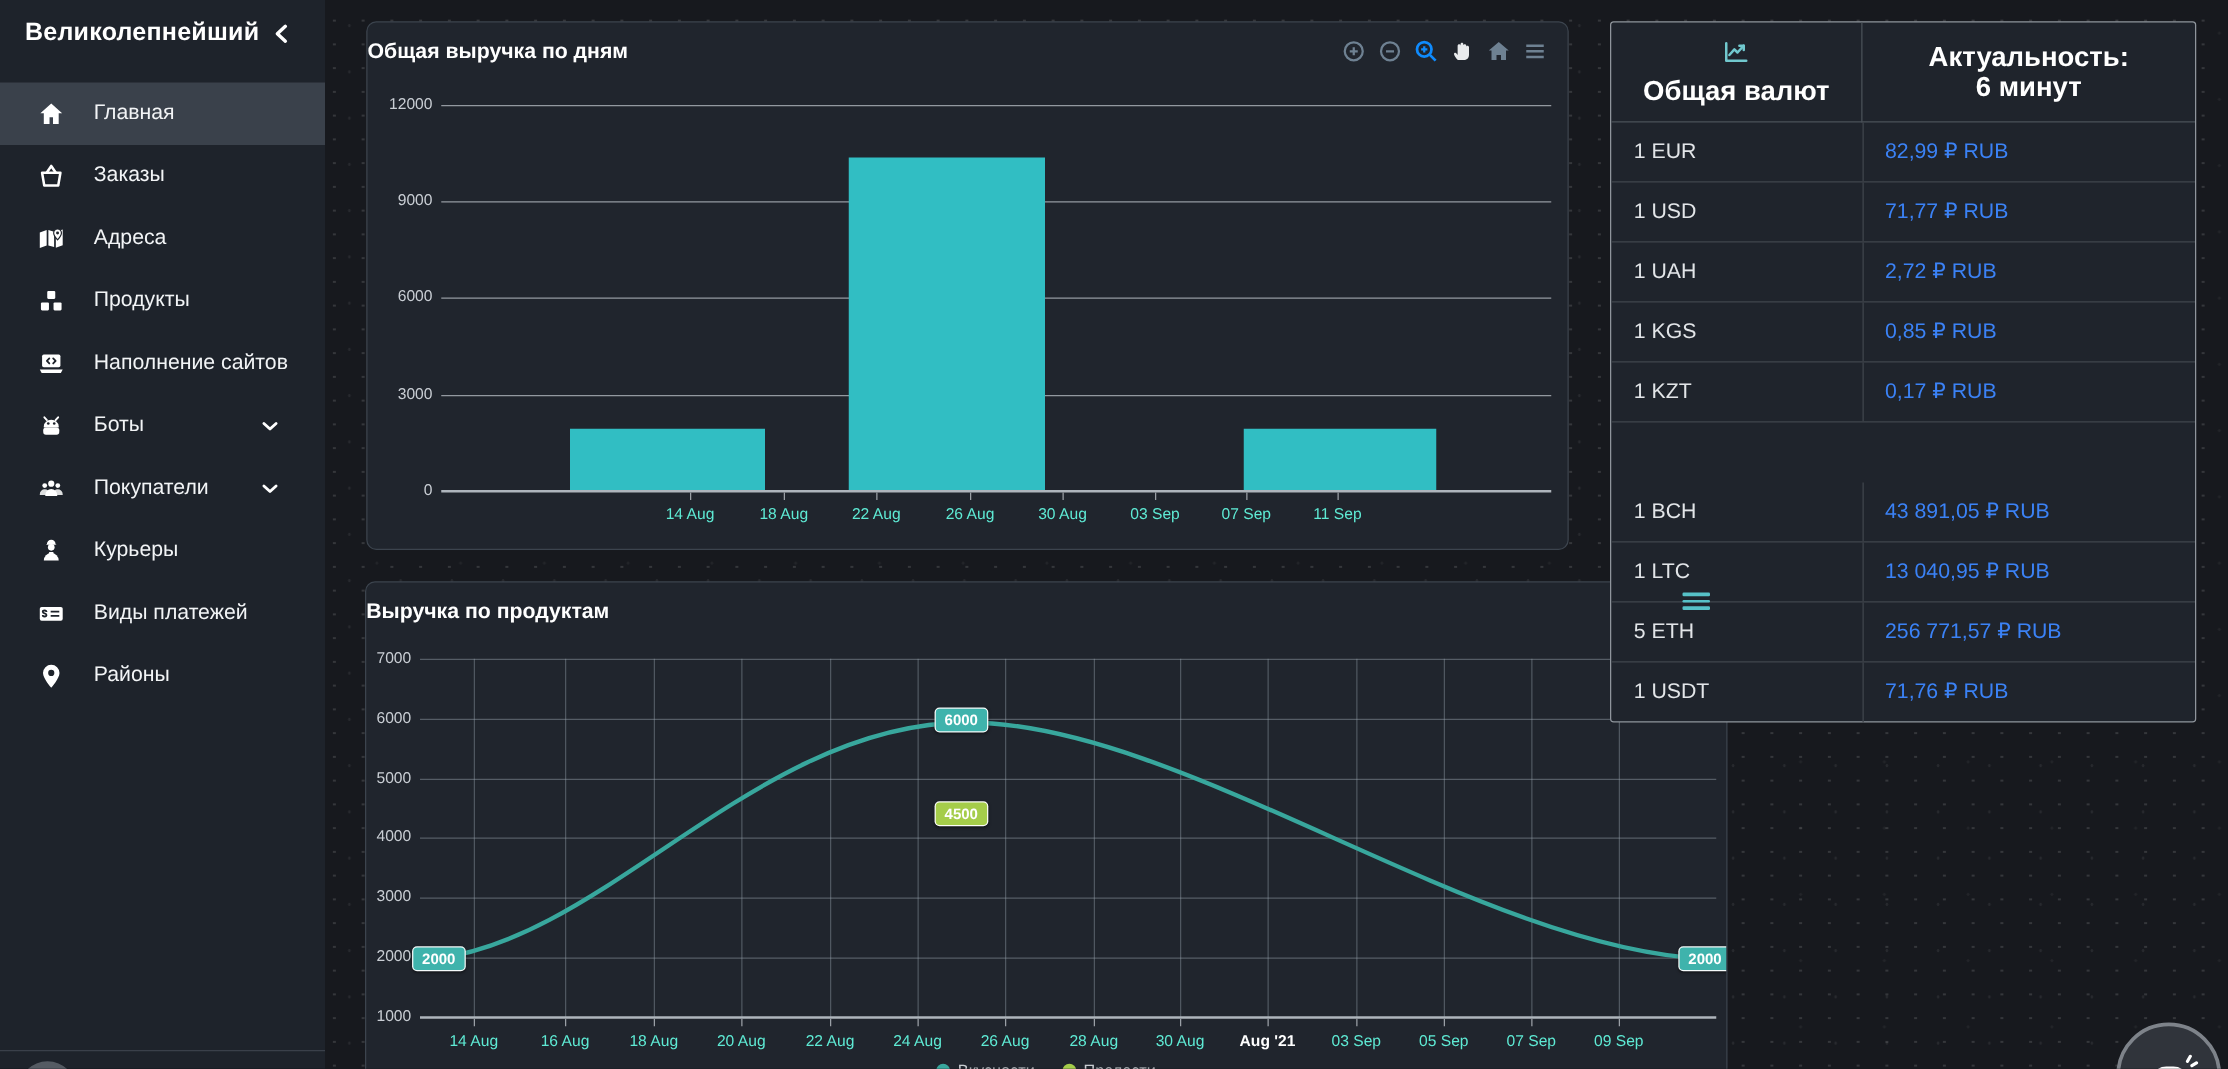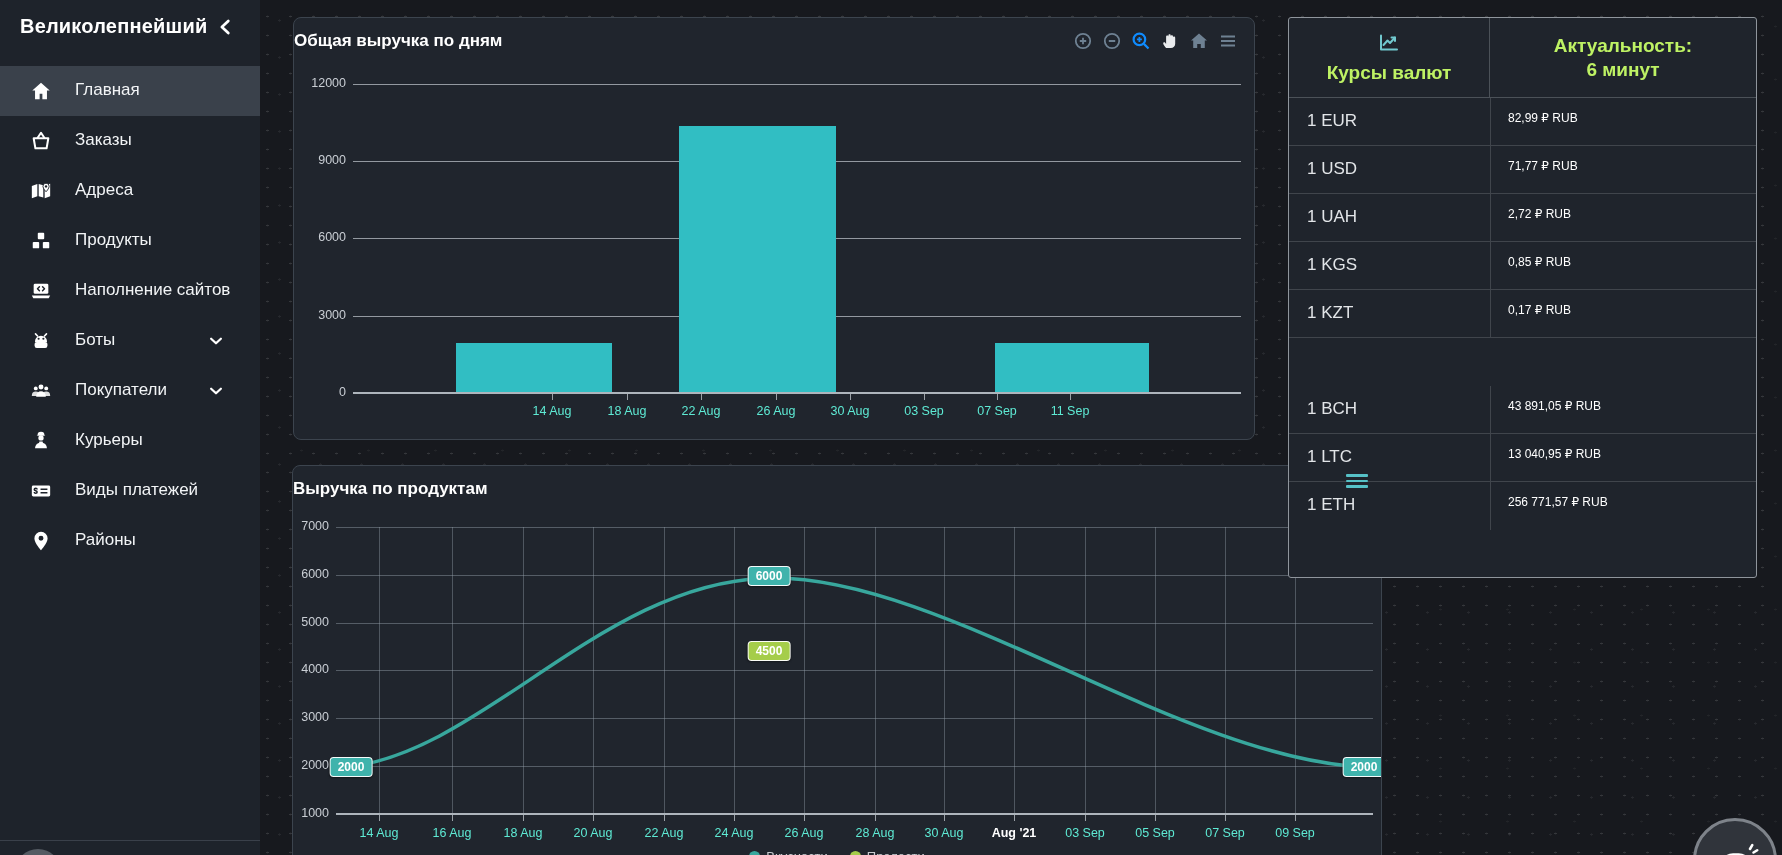--- a/index.html
+++ b/index.html
@@ -52,26 +52,26 @@
   .legend-dot{width:11px;height:11px;border-radius:50%}
   .legend-label{font-size:13px;color:#c8ccd0}
   
   .cur-card{position:absolute;left:1288px;top:17px;width:469px;height:561px;background:#1f242c;
             border:1px solid #8f959c;border-radius:3px;z-index:20;box-sizing:border-box}
   .cur-header{position:absolute;left:0;top:0;width:100%;height:80px;border-bottom:1px solid #4b5158;box-sizing:border-box}
   .cur-hcell-l{position:absolute;left:0;top:0;width:201px;height:80px;border-right:1px solid #4b5158;box-sizing:border-box;
                display:flex;flex-direction:column;align-items:center;justify-content:center;gap:3px}
   .cur-hcell-r{position:absolute;left:201px;top:0;right:0;height:80px;display:flex;flex-direction:column;
                align-items:center;justify-content:center}
-  .cur-htext{color:#bef264;font-weight:bold;font-size:19px;line-height:24px}
+  .cur-htext{color:#ffffff;font-weight:bold;font-size:22px;line-height:24px}
   .cur-row{position:absolute;left:0;width:100%;height:48px;border-bottom:1px solid #40454c;box-sizing:border-box}
   .cur-row:last-child{border-bottom:none}
   .cur-pair{position:absolute;left:18px;top:13px;font-size:17px;color:#e2e5e8}
   .cur-colsep{position:absolute;left:201px;top:0;bottom:0;width:1px;background:#40454c}
-  .cur-rate{position:absolute;left:219px;top:13px;font-size:12px;color:#ffffff;white-space:nowrap}
+  .cur-rate{position:absolute;left:219px;top:13px;font-size:17px;color:#3b82f6;white-space:nowrap}
   
   .line-menu{position:absolute;left:1346px;top:474px;width:22px;height:15px;z-index:40;cursor:pointer}
   .line-menu i{display:block;height:2.5px;background:#56c1c7;margin-bottom:3px;border-radius:1px}
   
   .chat-btn{position:absolute;left:1693px;top:818px;width:84px;height:84px;border-radius:50%;
             background:#30343b;border:3px solid #7e838a;z-index:50;cursor:pointer;box-sizing:border-box}
   .chat-btn svg{position:absolute;left:18px;top:16px}
 </style>
 </head>
 <body>
@@ -380,21 +380,21 @@
     <div class="cur-hcell-l">
       <span>
         <svg width="22" height="22" viewBox="0 0 22 22">
             <g fill="none" stroke="#71c8ce" stroke-width="2" stroke-linecap="round" stroke-linejoin="round">
               <path d="M3 3.5v14h16"></path>
               <path d="M5.5 13l4-4.5 2.5 2.5 5-5.5"></path>
               <path d="M17 9V5.5h-3.5"></path>
             </g>
           </svg>
       </span>
-      <span class="cur-htext">Курсы валют</span>
+      <span class="cur-htext">Общая валют</span>
     </div>
     <div class="cur-hcell-r">
       <span class="cur-htext">Актуальность:</span>
       <span class="cur-htext">6 минут</span>
     </div>
   </div>
 
   <div class="cur-row" style="top:80px">
       <span class="cur-pair">1 EUR</span>
       <span class="cur-colsep"></span>
@@ -424,23 +424,28 @@
       <span class="cur-pair">1 BCH</span>
       <span class="cur-colsep"></span>
       <span class="cur-rate">43 891,05 ₽ RUB</span>
     </div>
   <div class="cur-row" style="top:416px">
       <span class="cur-pair">1 LTC</span>
       <span class="cur-colsep"></span>
       <span class="cur-rate">13 040,95 ₽ RUB</span>
     </div>
   <div class="cur-row" style="top:464px">
-      <span class="cur-pair">1 ETH</span>
+      <span class="cur-pair">5 ETH</span>
       <span class="cur-colsep"></span>
       <span class="cur-rate">256 771,57 ₽ RUB</span>
+    </div>
+  <div class="cur-row" style="top:512px;border-bottom:none">
+      <span class="cur-pair">1 USDT</span>
+      <span class="cur-colsep"></span>
+      <span class="cur-rate">71,76 ₽ RUB</span>
     </div>
 </section>
 
 <div class="line-menu">
     <i></i>
     <i></i>
     <i></i>
   </div>
 
 <div class="chat-btn">

